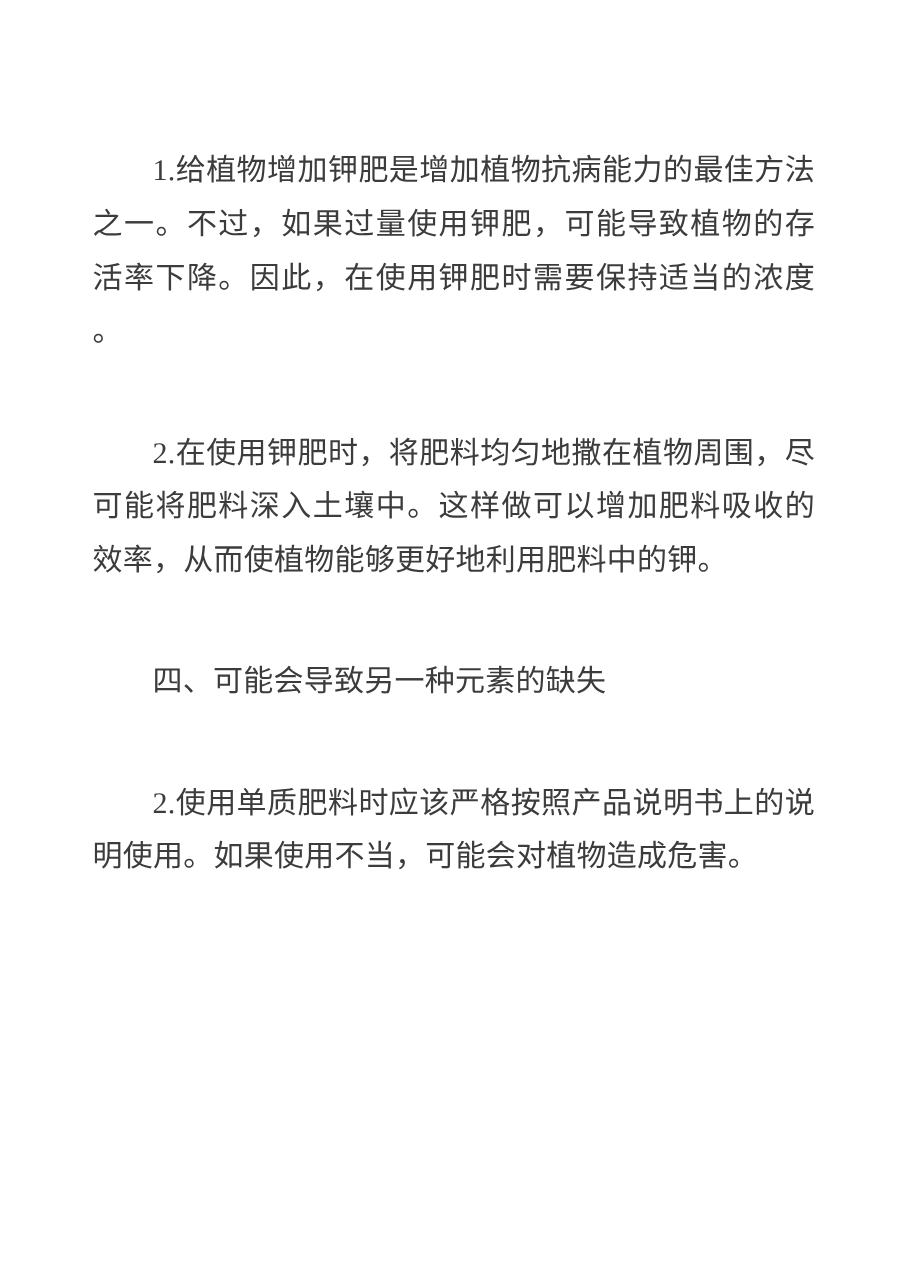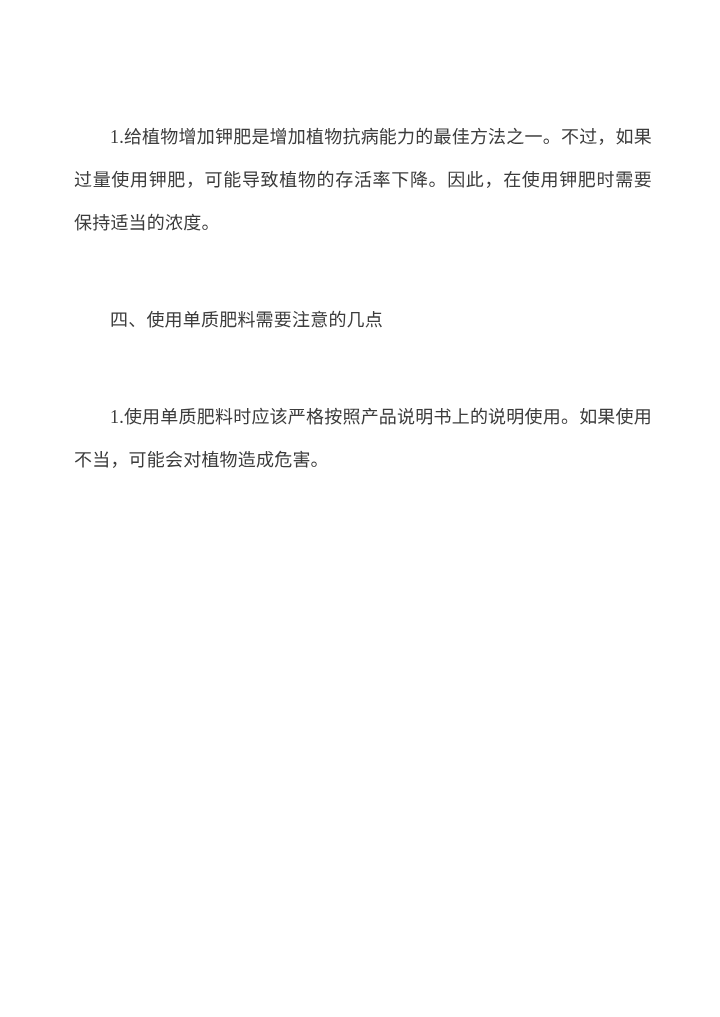--- a/index.html
+++ b/index.html
@@ -18,36 +18,37 @@
     width: 720px;
     height: 1017px;
     background: #ffffff;
     padding: 116px 70px 0 74px;
   }
   .content {
     width: 578px;
   }
   .para, .heading {
     margin: 0 0 54px 0;
-    font-size: 18px;
+    font-size: 24px;
     line-height: 43px;
     font-weight: normal;
     color: #3c3c3c;
     text-align: justify;
     line-break: anywhere;
     text-indent: 2em;
     letter-spacing: 0.2px;
   }
   .heading {
     text-align: left;
     line-break: auto;
   }
 </style>
 </head>
 <body>
 
 <div class="page">
   <div class="content">
     <p class="para">1.给植物增加钾肥是增加植物抗病能力的最佳方法之一。不过，如果过量使用钾肥，可能导致植物的存活率下降。因此，在使用钾肥时需要保持适当的浓度。</p>
-    <h2 class="heading">四、使用单质肥料需要注意的几点</h2>
-    <p class="para">1.使用单质肥料时应该严格按照产品说明书上的说明使用。如果使用不当，可能会对植物造成危害。</p>
+    <p class="para">2.在使用钾肥时，将肥料均匀地撒在植物周围，尽可能将肥料深入土壤中。这样做可以增加肥料吸收的效率，从而使植物能够更好地利用肥料中的钾。</p>
+    <h2 class="heading">四、可能会导致另一种元素的缺失</h2>
+    <p class="para">2.使用单质肥料时应该严格按照产品说明书上的说明使用。如果使用不当，可能会对植物造成危害。</p>
   </div>
 </div>
 
 </body></html>

